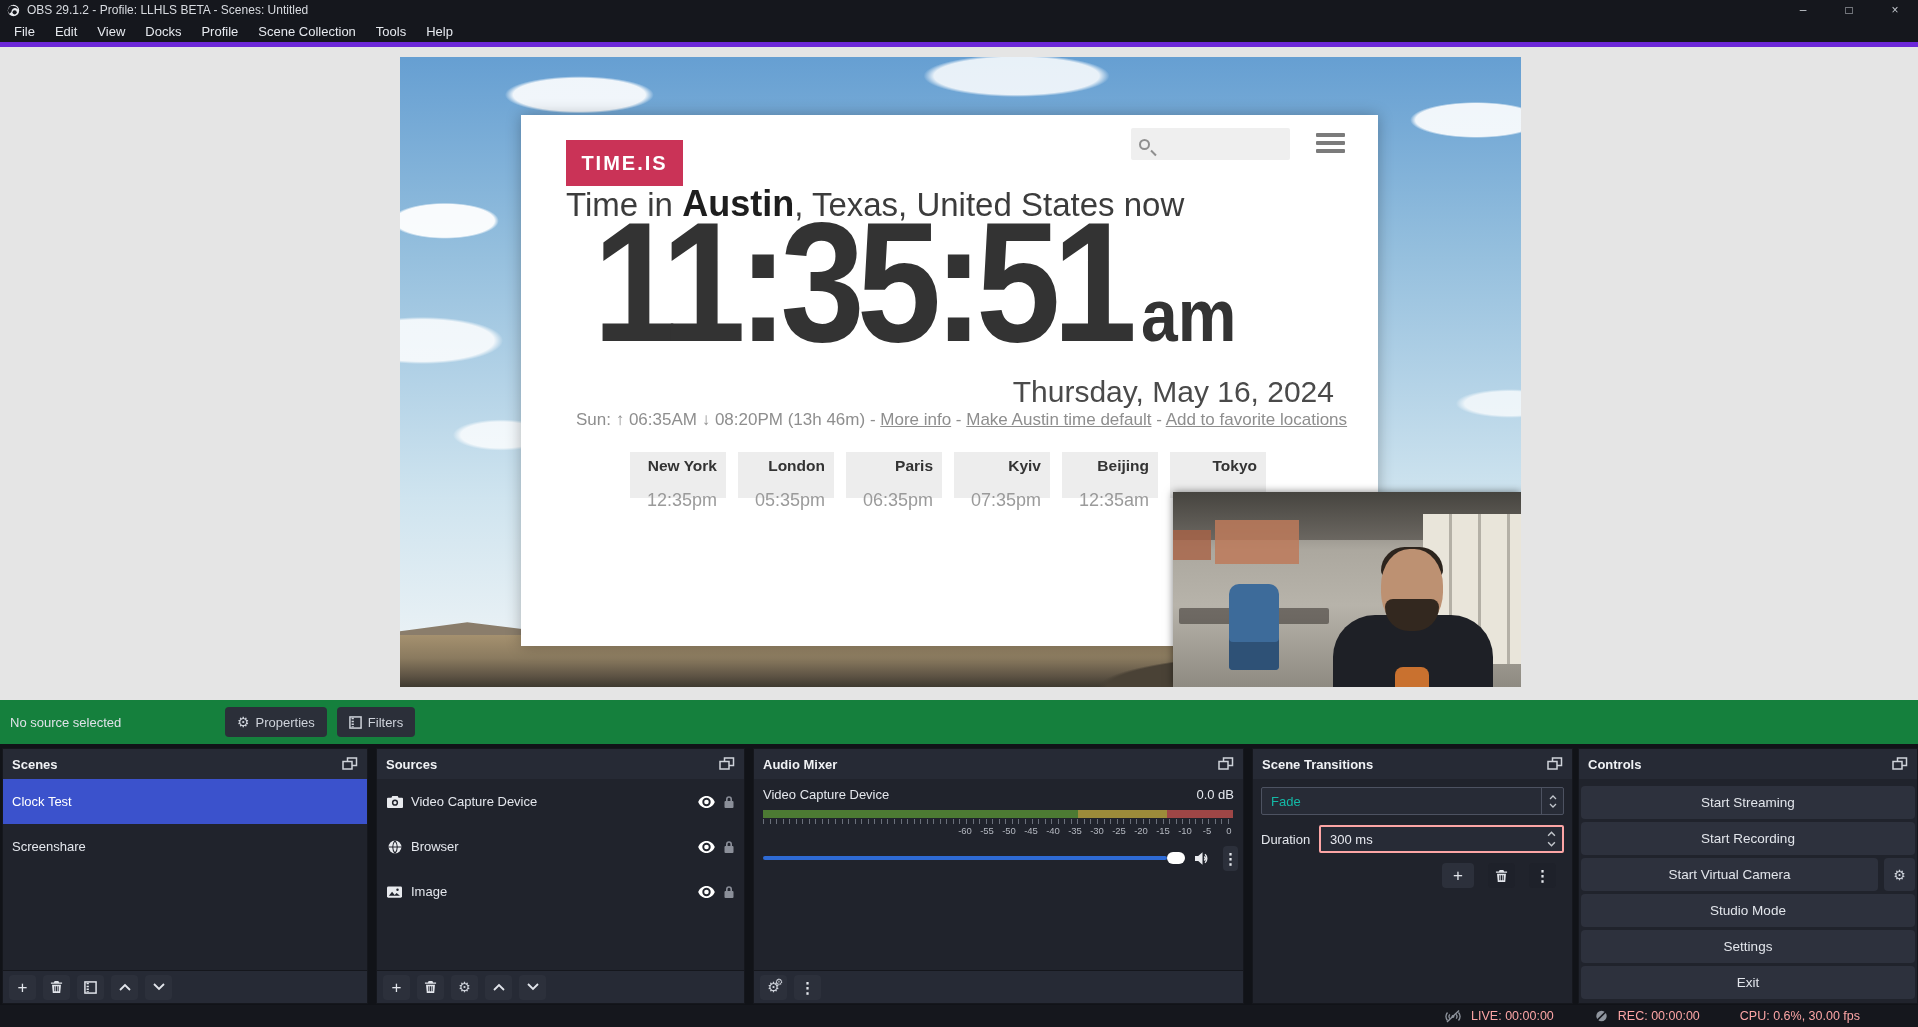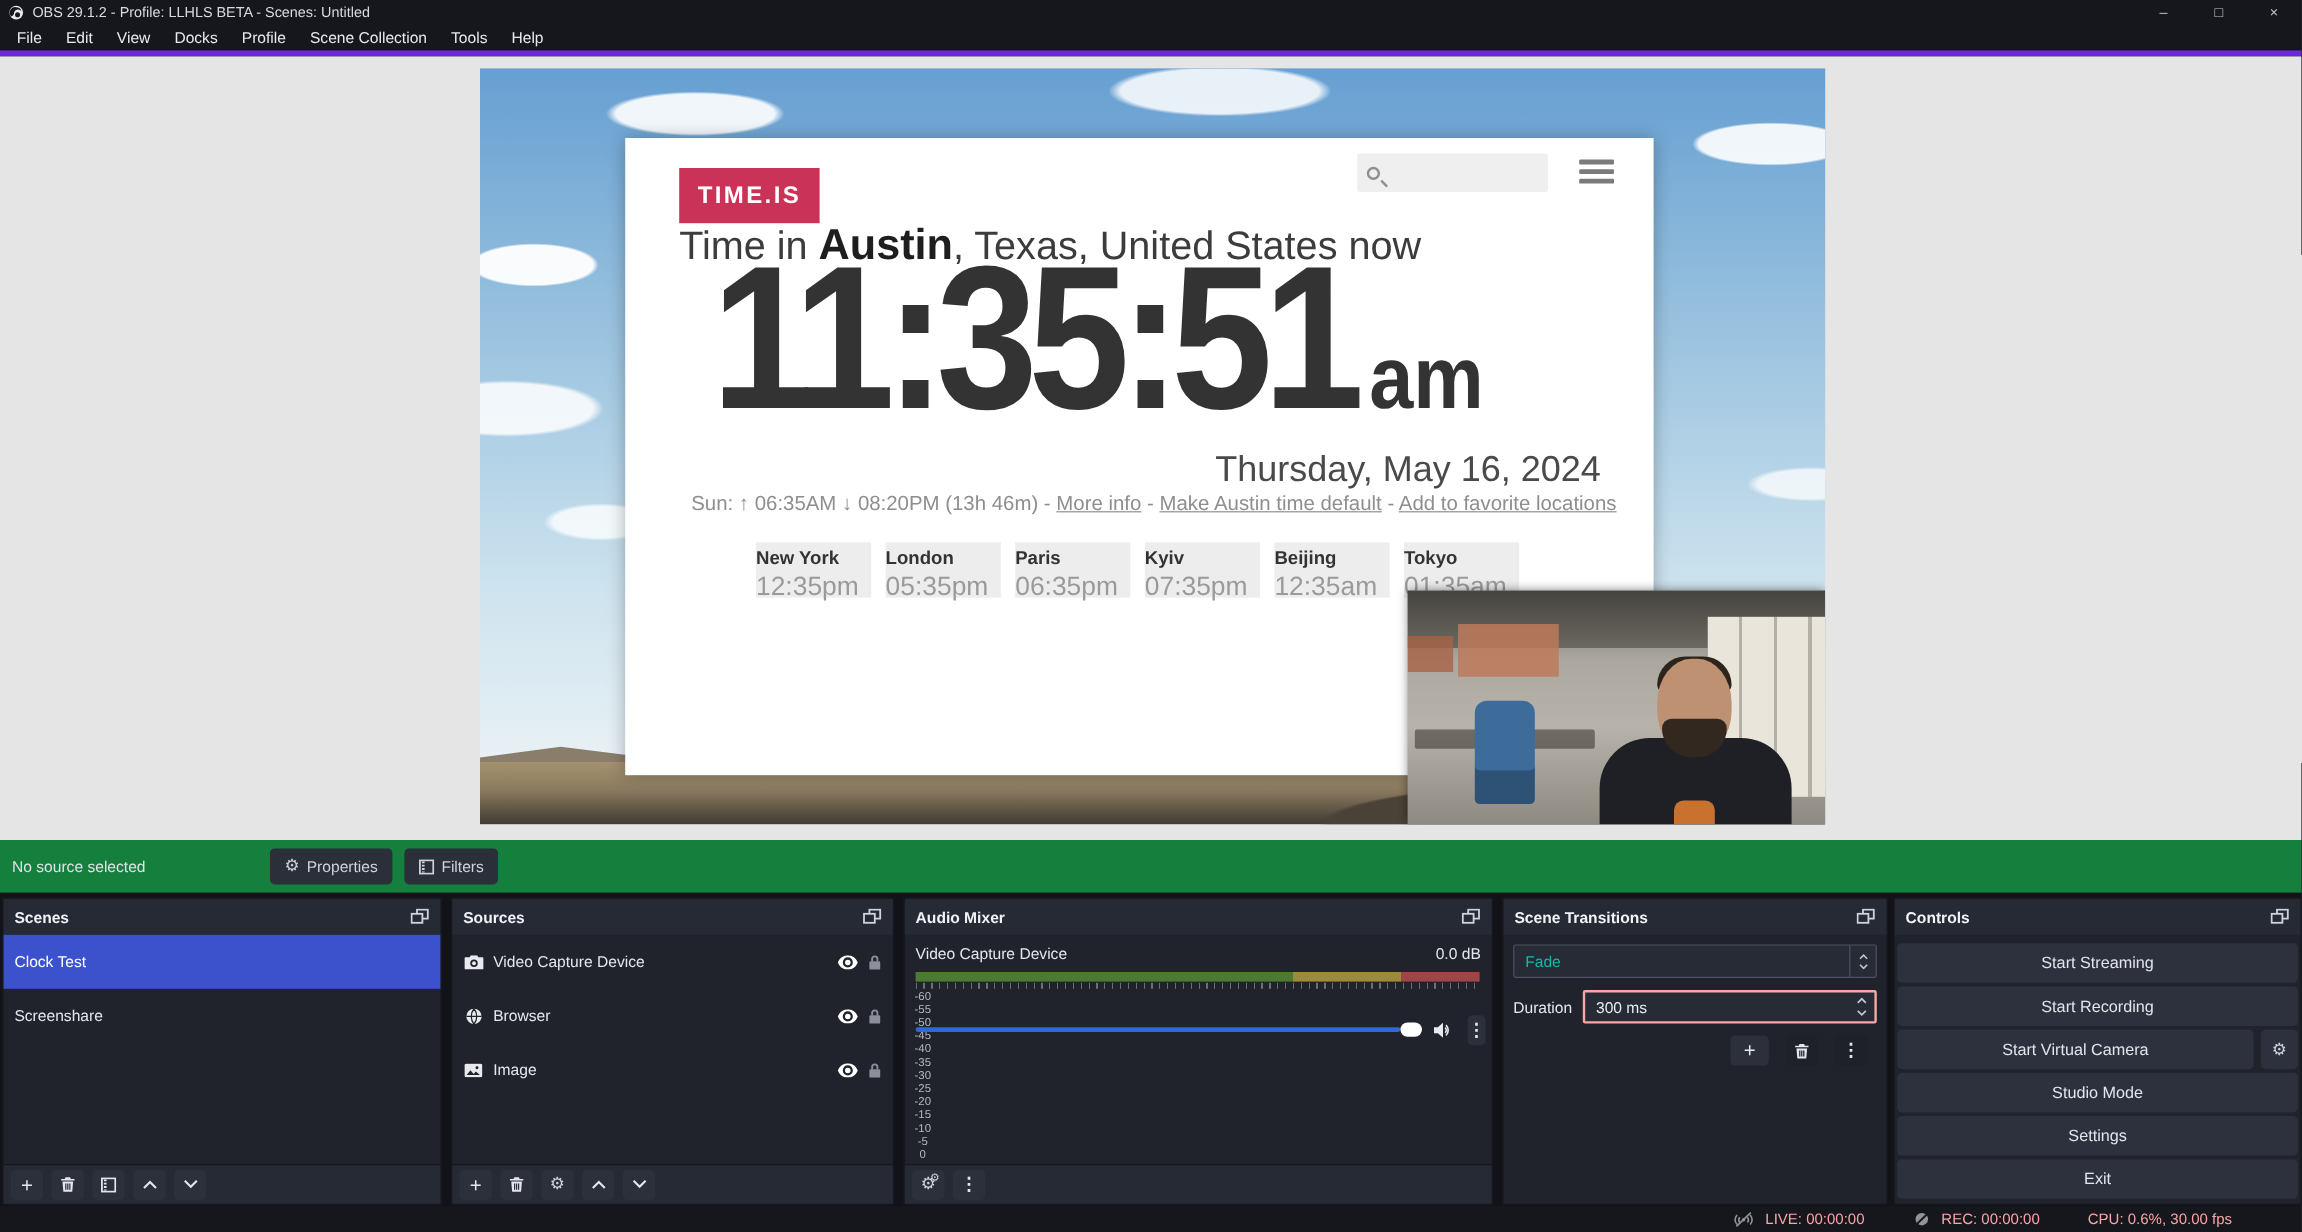--- a/index.html
+++ b/index.html
@@ -47,23 +47,23 @@
   .ti-burger div { height:4px; background:#7b7b7b; margin-bottom:4px; border-radius:1px; }
   .ti-heading { position:absolute; left:45px; top:68px; font-size:33px; color:#3c3c3c; }
   .ti-heading b { font-size:36px; color:#1e1e1e; font-weight:bold; }
   .ti-clockline { position:absolute; left:72px; top:96px; line-height:1; white-space:nowrap; transform:scaleY(1.12); transform-origin:0 80%; }
   .ti-time { font-size:152px; font-weight:bold; color:#333; letter-spacing:-8px; }
   .ti-ampm { font-size:66px; font-weight:bold; color:#333; margin-left:12px; letter-spacing:0; }
   .ti-date { position:absolute; right:44px; top:260px; font-size:30px; color:#4a4a4a; }
   .ti-sun { position:absolute; left:55px; top:295px; font-size:17px; color:#8e8e8e; white-space:nowrap; }
   .ti-sun a { color:#8e8e8e; text-decoration:underline; }
   .ti-worldrow { position:absolute; left:109px; top:337px; display:flex; gap:12px; }
-  .wc-box { width:96px; height:46px; background:#ededed; padding:5px 9px 0 0; }
+  .wc-box { width:96px; height:46px; background:#ededed; text-align:right; padding:5px 9px 0 0; }
   .wc-city { font-size:15.5px; font-weight:bold; color:#333; }
-  .wc-time { font-size:22px; color:#9a9a9a; margin-top:1px; }
+  .wc-time { font-size:18px; color:#9a9a9a; margin-top:15px; }
 
   
   .webcam { position:absolute; right:0; bottom:0; width:348px; height:195px; overflow:hidden;
     background:linear-gradient(180deg,#716d67 0%,#8d8982 16%,#aca89f 30%,#b7b3aa 58%,#8e8a81 100%); box-shadow:0 0 8px rgba(0,0,0,.5); }
   .wc-ceil { position:absolute; top:0; left:0; right:0; height:48px; background:linear-gradient(180deg,#46443f,#6b6761); }
   .wc-window { position:absolute; right:0; top:22px; width:98px; height:150px;
     background:repeating-linear-gradient(90deg,#e9e5da 0 26px,#b4b0a6 26px 29px); }
   .wc-panel1 { position:absolute; left:42px; top:28px; width:84px; height:44px; background:#bd7a5a; opacity:.85; }
   .wc-panel2 { position:absolute; left:0; top:38px; width:38px; height:30px; background:#a96346; opacity:.8; }
   .wc-desks { position:absolute; left:6px; top:116px; width:150px; height:16px; background:rgba(52,48,44,.55); border-radius:2px; }
@@ -98,21 +98,21 @@
   .row-icon { width:17px; display:flex; justify-content:center; flex:none; }
   .row-spacer { flex:1; }
 
   
   .am-row1 { position:absolute; left:9px; right:9px; top:8px; display:flex; color:#e4e7ed; font-size:13px; }
   .am-db { margin-left:auto; }
   .am-meter { position:absolute; left:9px; right:10px; top:31px; height:8px;
     background:linear-gradient(90deg,#4c7a33 0 67%,#9c8b3a 67% 86%,#9e4646 86% 100%); }
   .am-ruler { position:absolute; left:9px; right:10px; top:40px; height:5px;
     background:repeating-linear-gradient(90deg,#6a6f7a 0 1px,transparent 1px 6.55px); }
-  .am-scale { position:absolute; left:4px; right:3px; top:46px; display:flex; justify-content:flex-end;flex-direction:column; }
+  .am-scale { position:absolute; left:4px; right:3px; top:46px; display:flex; justify-content:flex-end; }
   .am-scale span { font-size:9.5px; color:#b4b8c0; width:22px; text-align:center; }
   .am-sliderrow { position:absolute; left:9px; top:66px; right:8px; height:26px; display:flex; align-items:center; }
   .am-track { position:relative; width:404px; height:4px; border-radius:2px; background:#2e6ad4; flex:none; }
   .am-handle { position:absolute; right:-18px; top:-4px; width:18px; height:12px; background:#fff; border-radius:6px; }
   .am-speaker { margin-left:28px; flex:none; }
   .am-kebab { margin-left:12px; }
 
   
   .tr-select { position:absolute; left:8px; right:8px; top:8px; height:28px; background:#272b36; border:1px solid #4d5261; border-radius:2px; display:flex; align-items:center; color:#14b8a6; font-size:13px; padding-left:9px; }
   .tr-spin { margin-left:auto; width:22px; height:100%; border-left:1px solid #4d5261; display:flex; flex-direction:column; align-items:center; justify-content:center; gap:3px; }

